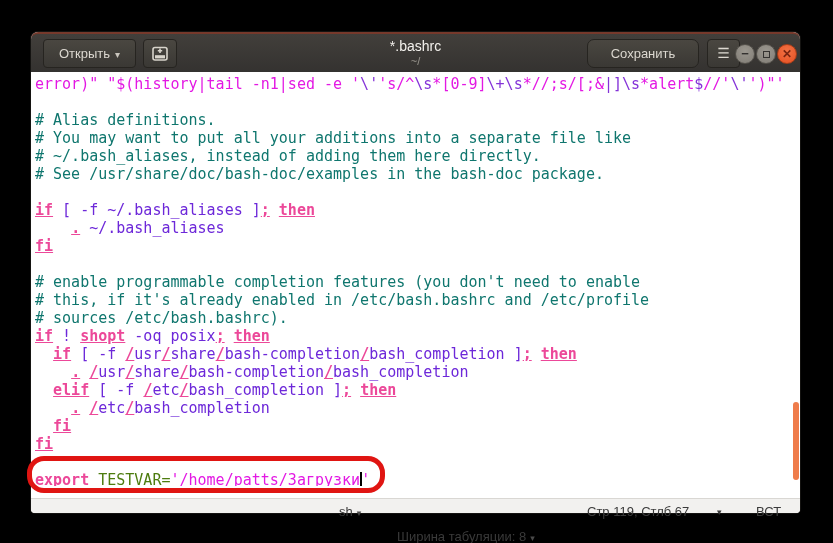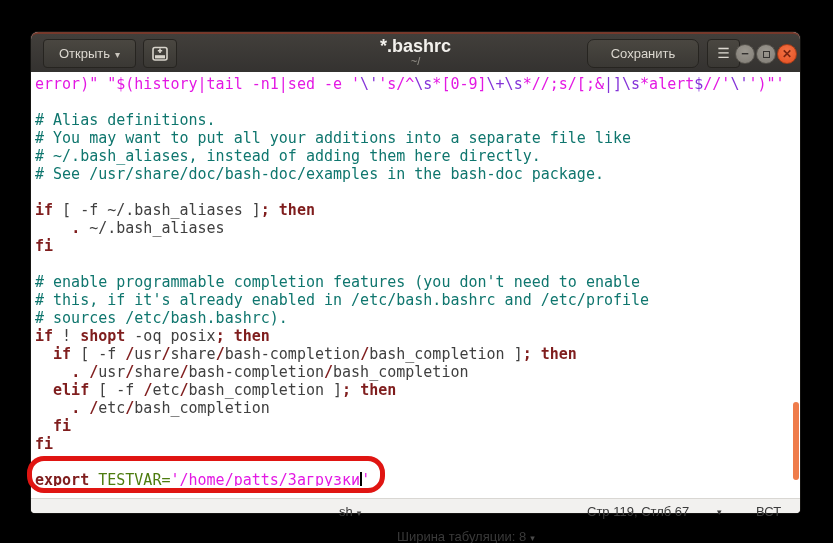--- a/index.html
+++ b/index.html
@@ -30,42 +30,42 @@
   .open-btn{left:12px;width:93px;}
   .open-btn .caret{font-size:10px;margin-left:5px;color:#c9c5bd;}
   .newdoc-btn{left:112px;width:34px;}
   .newdoc-btn svg{margin-top:5px;}
   .save-btn{left:556px;width:112px;border-radius:7px;}
   .menu-btn{left:676px;width:33px;font-size:14px;line-height:26px;}
   .title-block{
     position:absolute;left:50%;top:3px;transform:translateX(-50%);
     text-align:center;white-space:nowrap;
   }
-  .title{font-size:18px;font-weight:bold;color:#f3f1ed;line-height:18px;}
+  .title{font-size:14px;font-weight:normal;color:#f3f1ed;line-height:18px;}
   .subtitle{font-size:11px;color:#99958e;line-height:13px;}
   .wc{position:absolute;right:3px;top:10px;display:flex;gap:1px;}
   .circle{
     width:20px;height:20px;border-radius:50%;box-sizing:border-box;
     display:flex;align-items:center;justify-content:center;
   }
   .circle.gray{background:radial-gradient(circle at 50% 35%,#9b978f,#817d76);border:1px solid #55524c;color:#343230;}
   .circle.gray .minus{font-size:13px;font-weight:bold;line-height:1;margin-top:-1px;}
   .sq{display:block;width:7px;height:7px;border:1.5px solid #343230;box-sizing:border-box;}
   .circle.close{background:radial-gradient(circle at 50% 35%,#f37345,#e54f22);border:1px solid #a83d18;}
   .circle.close .x{color:#7b2511;font-size:12px;font-weight:bold;line-height:1;}
   
   .editor{
     position:absolute;left:0;top:40px;right:0;bottom:27px;background:#fff;
     font-family:"DejaVu Sans Mono", monospace;font-size:15px;line-height:18px;
     padding:3px 0 0 4px;overflow:hidden;white-space:pre;cursor:text;
   }
   .line{min-height:18px;white-space:pre;}
-  .seg-p{color:#404040;}
+  .seg-p{color:#6d28d9;}
   .seg-c{color:#0f766e;}
-  .seg-k{color:#7f1d1d;font-weight:bold;}
+  .seg-k{color:#ec4899;font-weight:bold;text-decoration:underline;}
   .seg-s{color:#e318e3;}
   .seg-e{color:#8432d8;}
   .seg-v{color:#4d7c0f;}
   .seg-cur{display:inline-block;width:2px;height:15px;background:#000;vertical-align:-2px;margin-right:-1px;}
   .scrollbar{
     position:absolute;right:1px;top:370px;width:6px;height:78px;
     background:#ef7c4b;border-radius:3px;
   }
   
   .statusbar{

